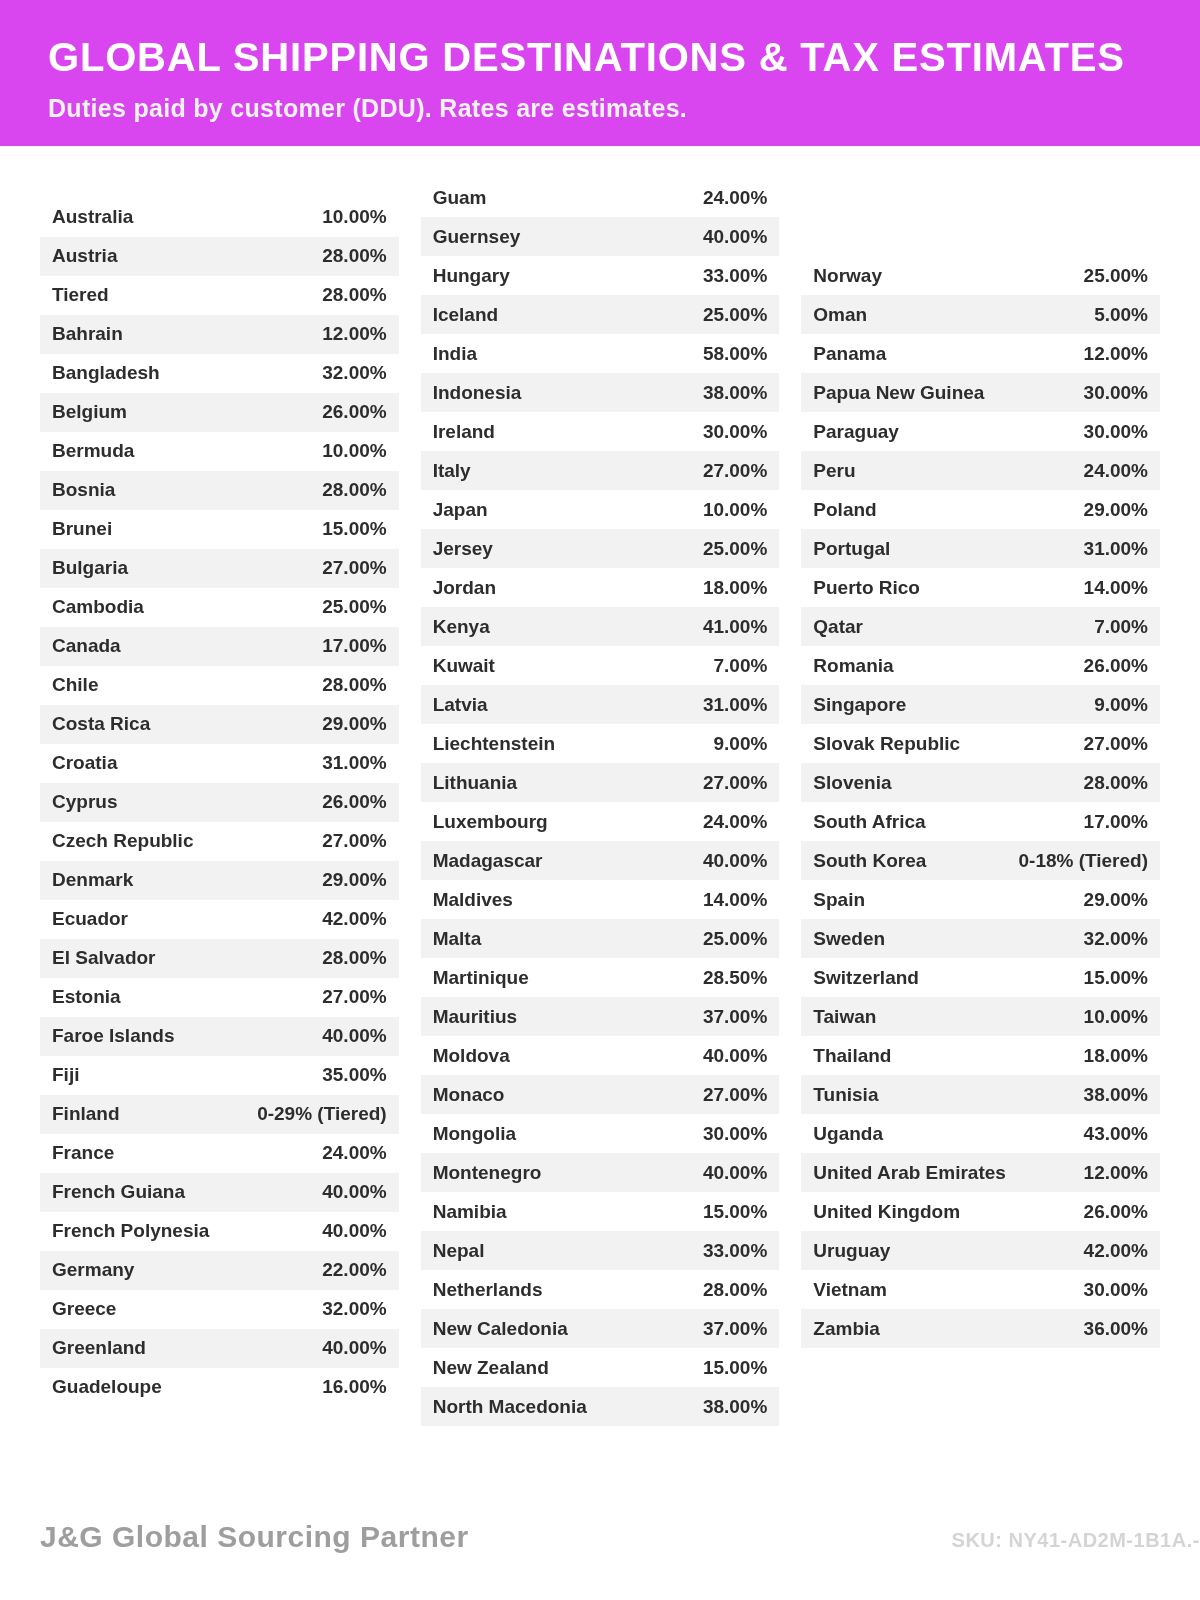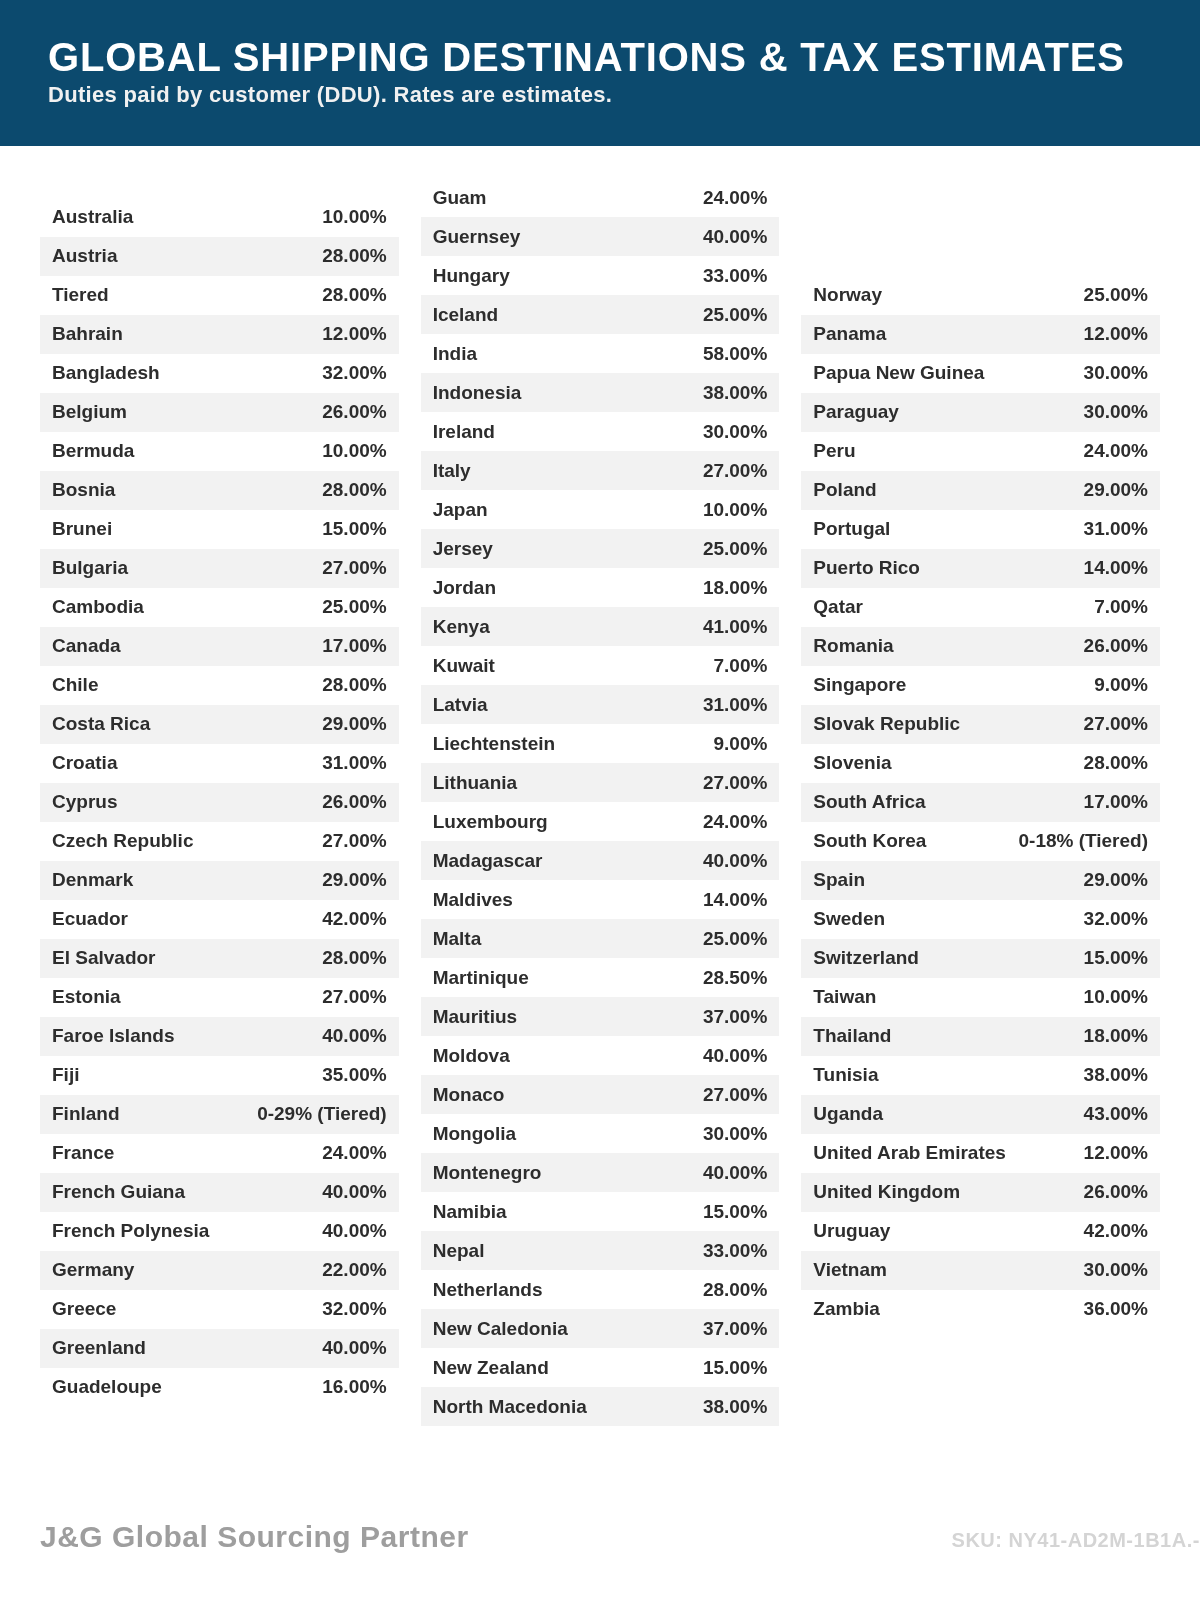--- a/index.html
+++ b/index.html
@@ -12,35 +12,35 @@
     overflow: hidden;
   }
   .page {
     position: relative;
     width: 1200px;
     height: 1600px;
     background: #ffffff;
     overflow: hidden;
   }
   .header {
-    background: #0c4a6e;
+    background: #d946ef;
     color: #ffffff;
     padding: 36px 48px 30px 48px;
     height: 146px;
   }
   .header h1 {
     font-size: 40px;
     font-weight: 800;
     letter-spacing: 0.8px;
     color: #ffffff;
     line-height: 1.05;
   }
   .header p {
-    margin-top: 4px;
-    font-size: 22px;
+    margin-top: 16px;
+    font-size: 25px;
     font-weight: 700;
     color: #f1f1f1;
     letter-spacing: 0.3px;
   }
   .columns {
     display: flex;
     gap: 22px;
     margin: 32px 40px 0 40px;
     align-items: center;
   }
@@ -432,20 +432,24 @@
         </div>
       </div>
 
     <div class="col">
 
         <div class="row">
           <span class="country">Norway</span>
           <span class="rate">25.00%</span>
         </div>
 
+        <div class="row">
+          <span class="country">Oman</span>
+          <span class="rate">5.00%</span>
+        </div>
 
         <div class="row">
           <span class="country">Panama</span>
           <span class="rate">12.00%</span>
         </div>
 
         <div class="row">
           <span class="country">Papua New Guinea</span>
           <span class="rate">30.00%</span>
         </div>

